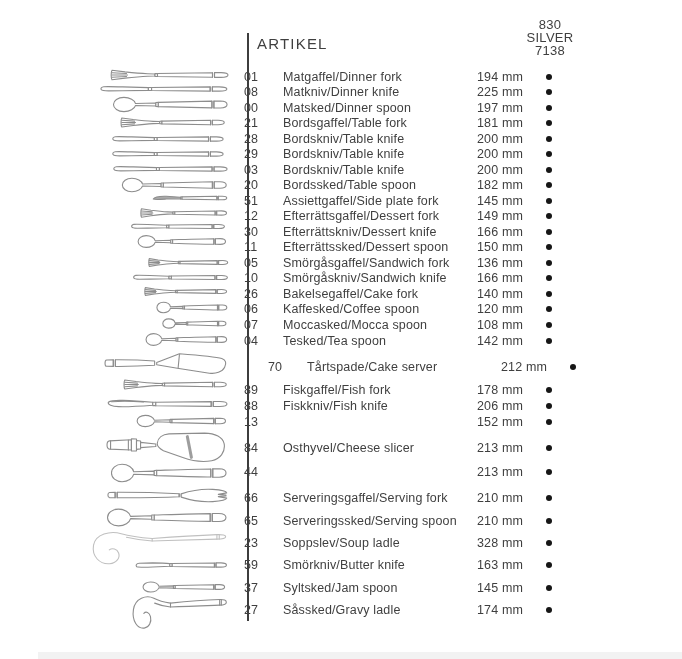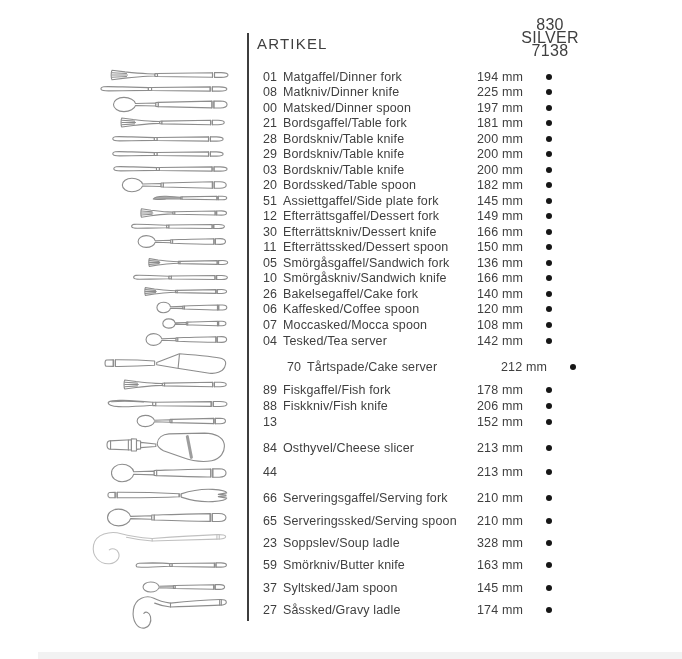--- a/index.html
+++ b/index.html
@@ -6,25 +6,25 @@
   .page{
     position:relative;width:682px;height:659px;background:#ffffff;overflow:hidden;
     font-family:"Liberation Sans", sans-serif;color:var(--text,#3f3f3f);
   }
   
   .vrule{position:absolute;left:247px;top:33px;width:1.5px;height:588px;background:#3d3d3d;}
   
   .title{position:absolute;left:257px;top:35px;font-size:15px;letter-spacing:1.2px;color:var(--text,#3f3f3f);}
   
   .edition{position:absolute;left:519px;top:18px;width:62px;text-align:center;
-    font-size:16px;line-height:13px;letter-spacing:.3px;color:var(--text,#3f3f3f);}
+    font-size:13px;line-height:13px;letter-spacing:.3px;color:var(--text,#3f3f3f);}
   .edition span{display:block;}
   
   .row{position:absolute;left:0;width:682px;height:16px;line-height:16px;font-size:12.5px;letter-spacing:.15px;}
-  .c-num {position:absolute;left:258px;width:24px;text-align:center;}
+  .c-num {position:absolute;left:244px;width:24px;}
   .c-name{position:absolute;left:283px;white-space:nowrap;}
   .c-size{position:absolute;left:477px;white-space:nowrap;}
   .c-dot{position:absolute;left:546px;top:5px;width:6px;height:6px;border-radius:50%;background:var(--dot,#161616);}
   
   .illos{position:absolute;left:0;top:0;width:682px;height:659px;pointer-events:none;}
   .illos .f{fill:#fff;stroke:currentColor;stroke-width:1.1;vector-effect:non-scaling-stroke;stroke-linejoin:round;stroke-linecap:round;}
   .illos .s{fill:none;stroke:currentColor;stroke-width:1.1;vector-effect:non-scaling-stroke;stroke-linejoin:round;stroke-linecap:round;}
   .illos .g{fill:#a9a9a9;stroke:currentColor;stroke-width:1.1;vector-effect:non-scaling-stroke;stroke-linejoin:round;}
   .illos .slot{fill:none;stroke:currentColor;stroke-width:3;vector-effect:non-scaling-stroke;stroke-linecap:round;opacity:.85;}
   
@@ -258,21 +258,21 @@
       <span class="c-dot"></span>
     </div>
       <div class="row" style="top: 316.5px;">
       <span class="c-num">07</span>
       <span class="c-name">Moccasked/Mocca spoon</span>
       <span class="c-size">108 mm</span>
       <span class="c-dot"></span>
     </div>
       <div class="row" style="top: 333px;">
       <span class="c-num">04</span>
-      <span class="c-name">Tesked/Tea server</span>
+      <span class="c-name">Tesked/Tea spoon</span>
       <span class="c-size">142 mm</span>
       <span class="c-dot"></span>
     </div>
       <div class="row" style="top: 359px; margin-left: 24px;">
       <span class="c-num">70</span>
       <span class="c-name">Tårtspade/Cake server</span>
       <span class="c-size">212 mm</span>
       <span class="c-dot"></span>
     </div>
       <div class="row" style="top: 382px; padding-left: 40px;">

